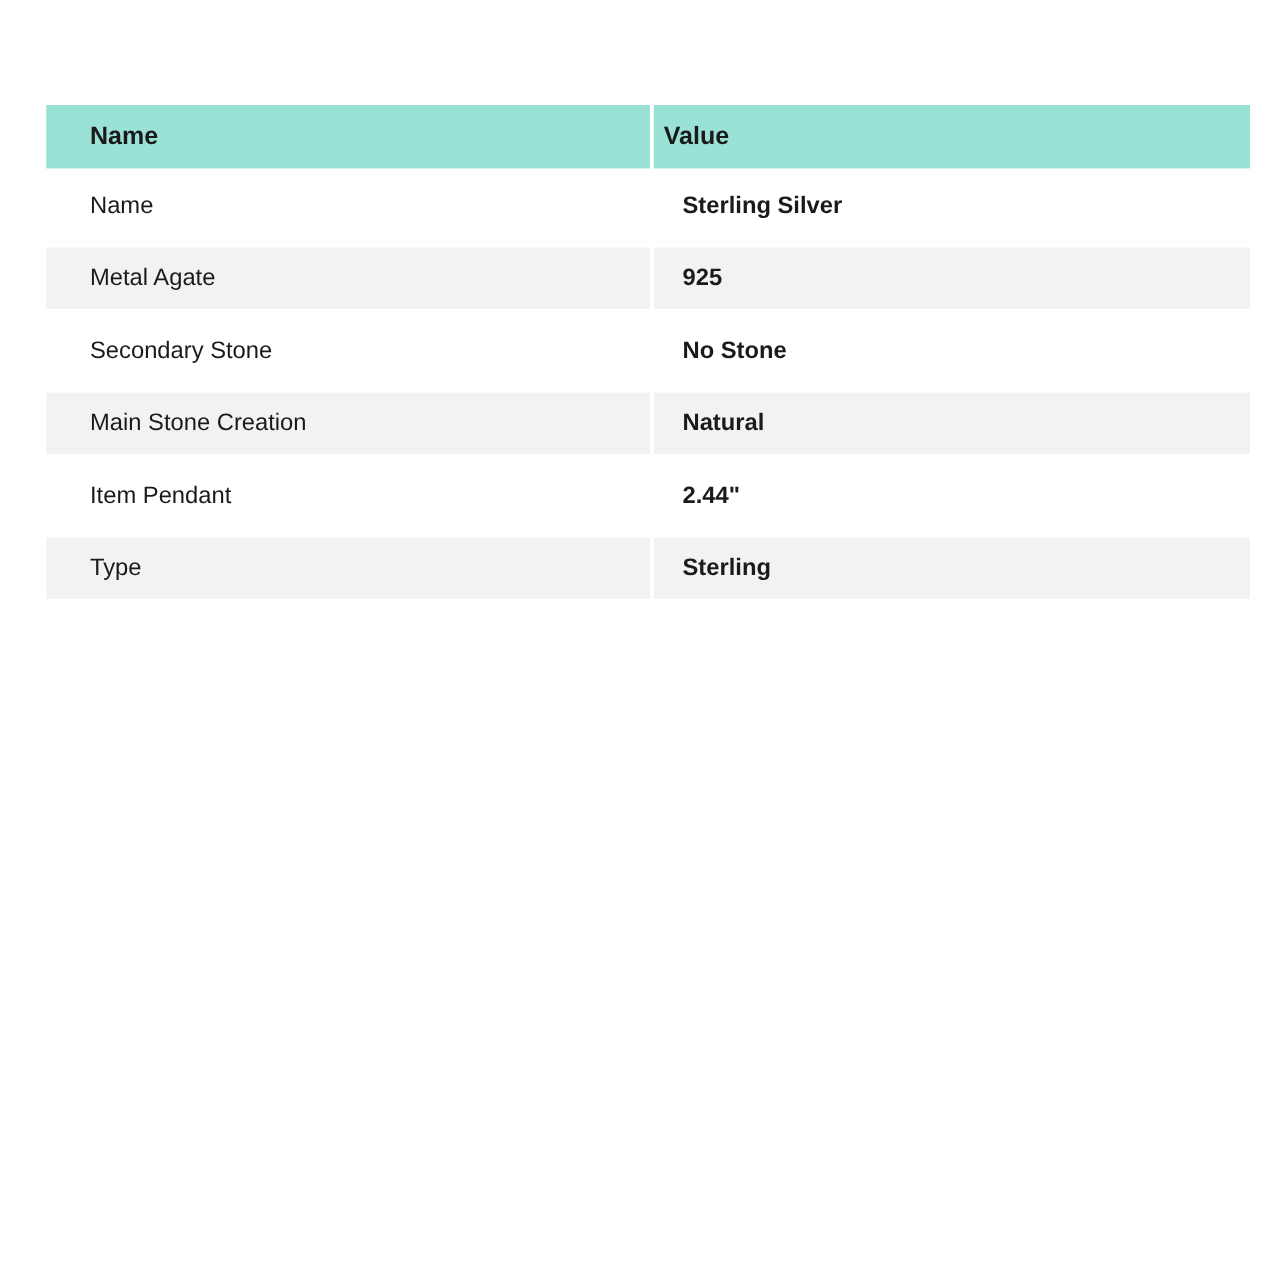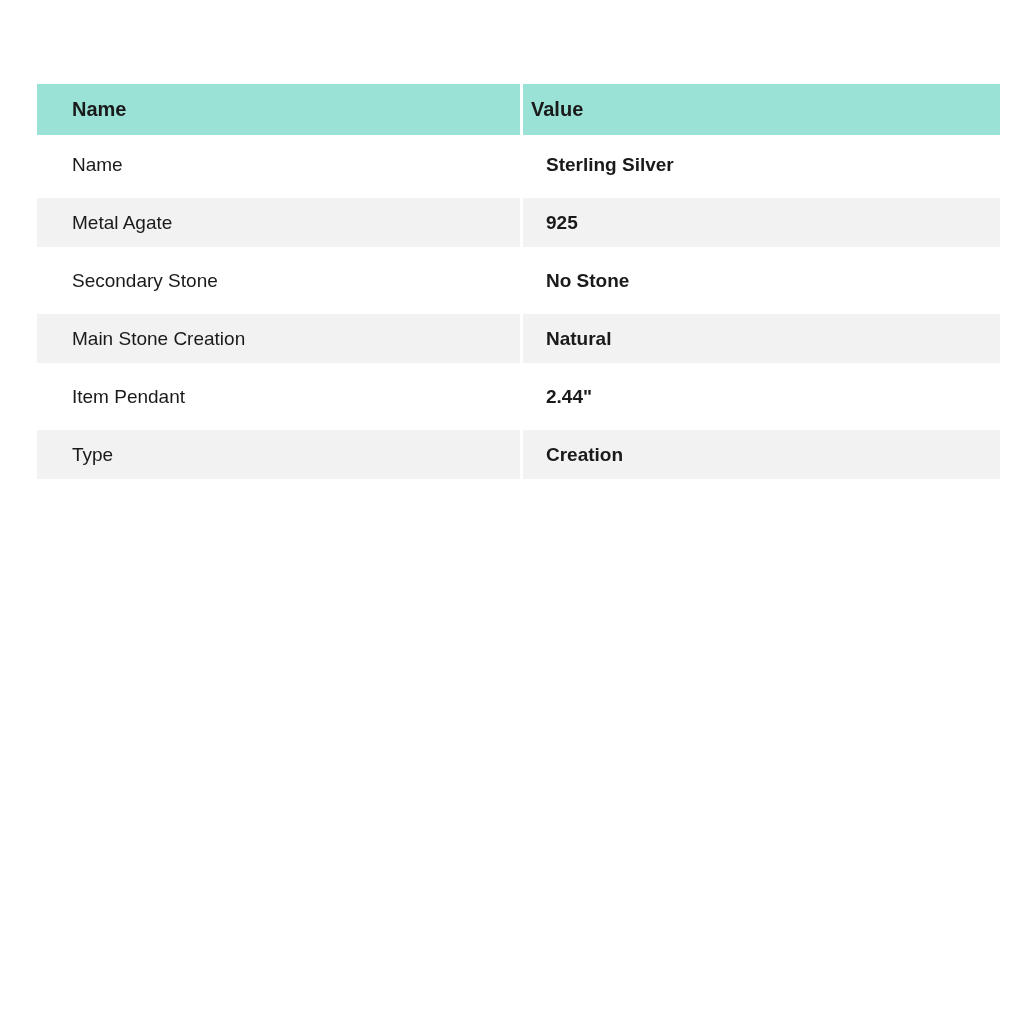--- a/index.html
+++ b/index.html
@@ -93,16 +93,16 @@
     <tr>
       <td class="name-col">Main Stone Creation</td>
       <td class="value-col">Natural</td>
     </tr>
     <tr>
       <td class="name-col">Item Pendant</td>
       <td class="value-col">2.44"</td>
     </tr>
     <tr>
       <td class="name-col">Type</td>
-      <td class="value-col">Creation</td>
+      <td class="value-col">Sterling</td>
     </tr>
   </tbody>
 </table>
 
 </body></html>

